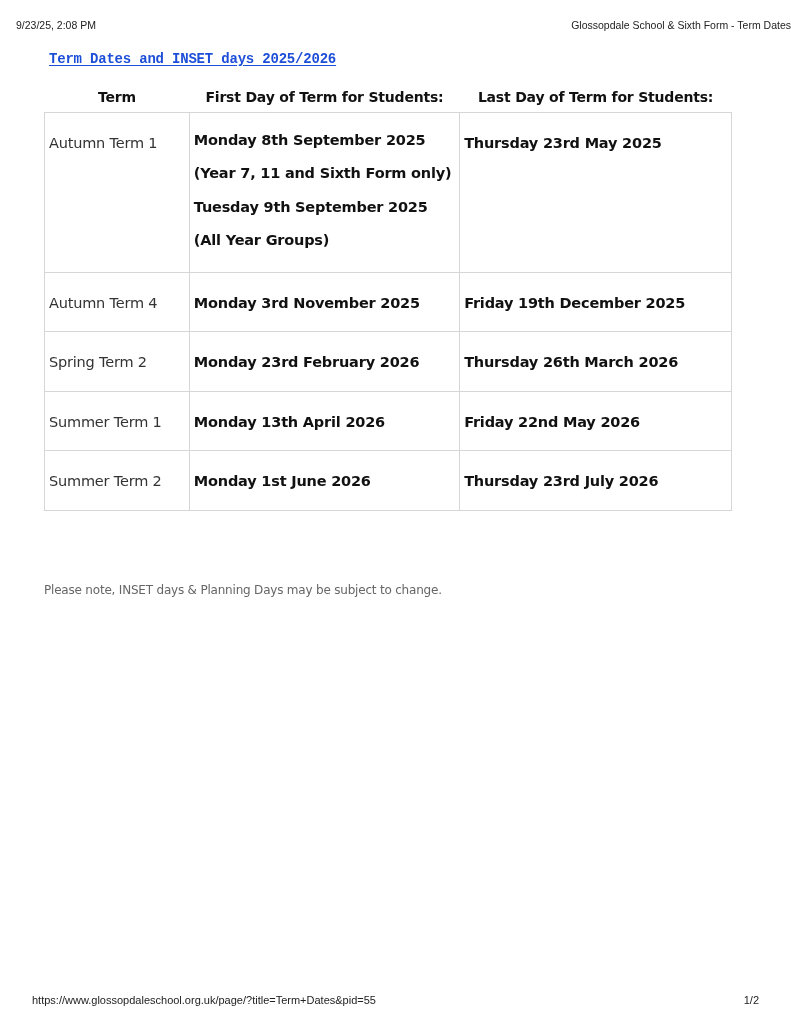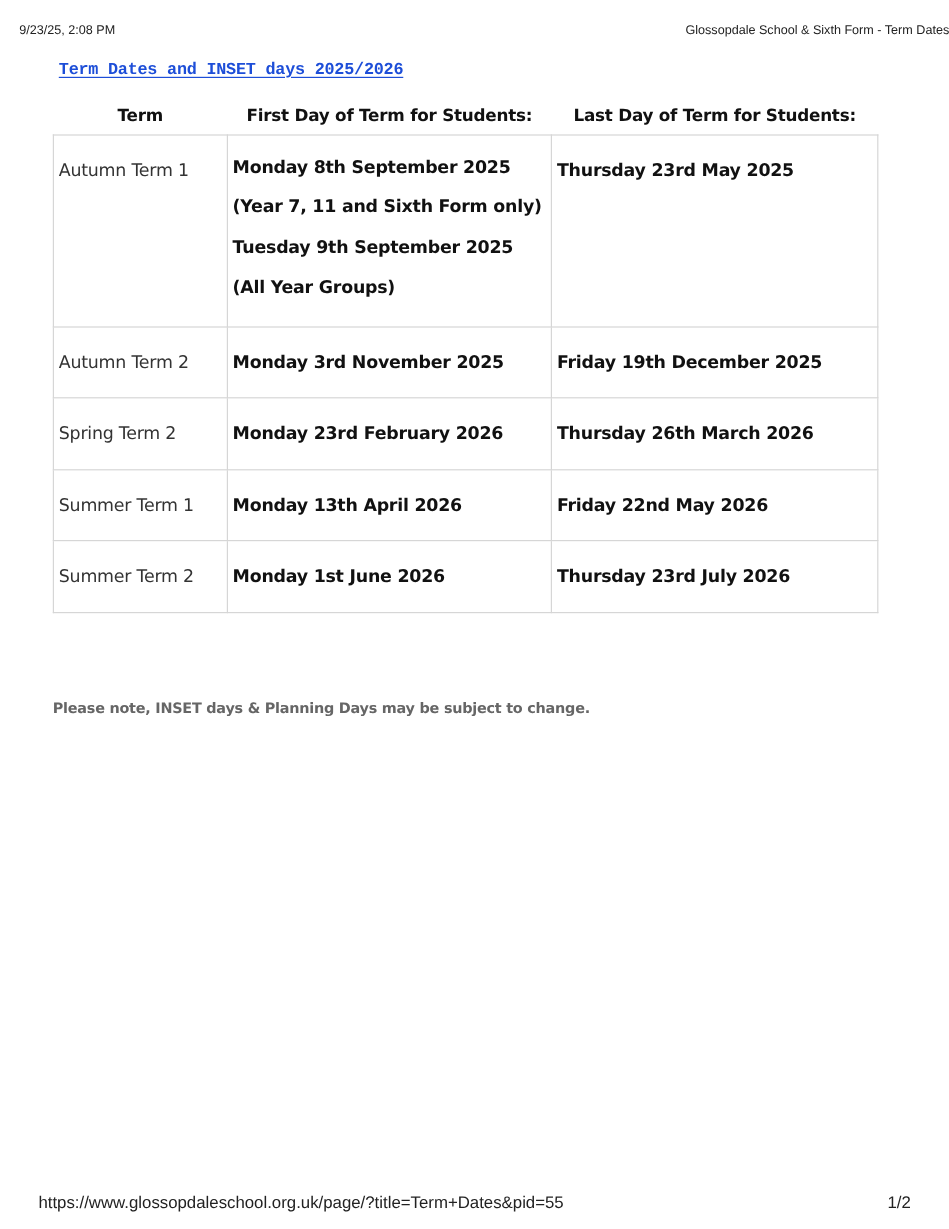--- a/index.html
+++ b/index.html
@@ -48,26 +48,25 @@
     table.terms tr.r td { height: 59.5px; }
 
     .multi-line span { display: block; line-height: 33.5px; }
     .multi-line span:first-child { margin-top: -8px; }
     .single-line { display: block; line-height: 22px; }
 
     .note {
       position: absolute; top: 583px; left: 44px;
       font-family: "DejaVu Sans", sans-serif; font-size: 12px; color: #666;
       letter-spacing: -0.2px;
-      font-weight: bold;
     }
 
     .print-footer {
       position: absolute; top: 994px; left: 0; width: 791px; height: 14px;
-      font-family: "Liberation Sans", sans-serif; font-size: 14px; color: #222;
+      font-family: "Liberation Sans", sans-serif; font-size: 11px; color: #222;
     }
     .print-footer .url { position: absolute; left: 32px; top: 0; }
     .print-footer .page { position: absolute; right: 32px; top: 0; }
   </style>
 </head>
 <body>
 
 <div class="print-header">
   <span class="date">9/23/25, 2:08 PM</span>
   <span class="title">Glossopdale School &amp; Sixth Form - Term Dates</span>
@@ -98,21 +97,21 @@
         <span>(Year 7, 11 and Sixth Form only)</span>
         <span>Tuesday 9th September 2025</span>
         <span>(All Year Groups)</span>
       </td>
       <td class="date">
           <span class="single-line">Thursday 23rd May 2025</span>
         </td>
     </tr>
     <tr class="r">
       <td class="term">
-          <span class="single-line">Autumn Term 2</span>
+          <span class="single-line">Autumn Term 4</span>
         </td>
       <td class="date">
           <span class="single-line">Monday 3rd November 2025</span>
         </td>
       <td class="date">
           <span class="single-line">Friday 19th December 2025</span>
         </td>
     </tr>
     <tr class="r">
       <td class="term">

